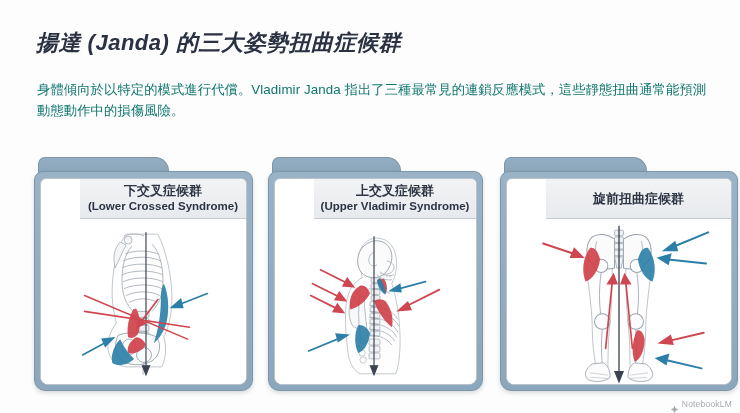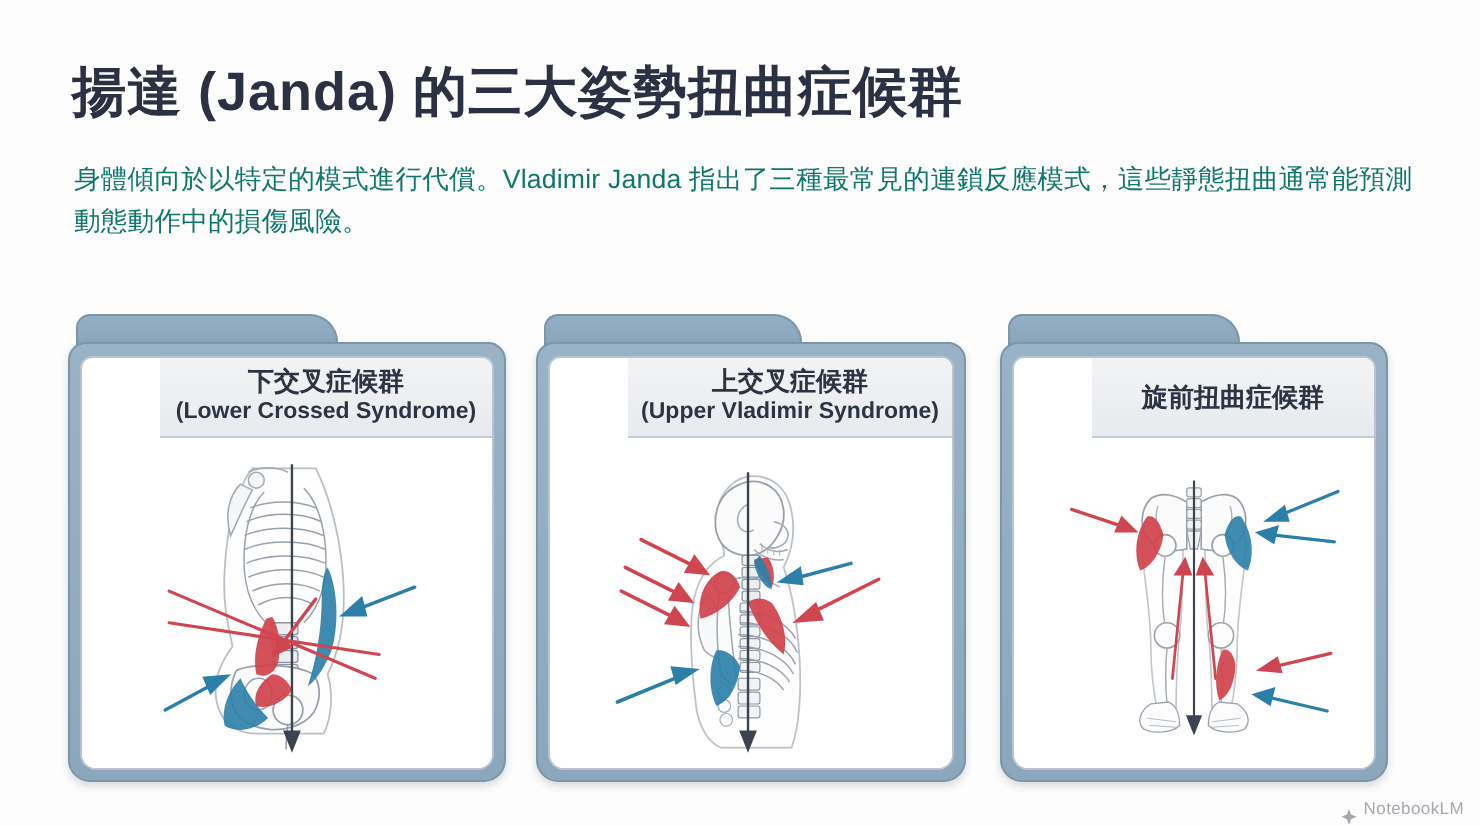--- a/index.html
+++ b/index.html
@@ -19,25 +19,26 @@
     position: absolute;
     inset: 0;
     background: #fdfdfd;
   }
 
   
   .title {
     position: absolute;
     left: 36px;
     top: 28px;
-    font-size: 27px;
+    font-size: 22px;
     font-weight: bold;
     color: #2a3142;
     letter-spacing: 0.5px;
     white-space: nowrap;
+    font-style: italic;
   }
   .subtitle {
     position: absolute;
     left: 37px;
     top: 79px;
     width: 678px;
     font-size: 13.3px;
     line-height: 21px;
     color: #0f766e;
     letter-spacing: 0.1px;
@@ -356,21 +357,21 @@
                 <polygon points="117,63 126,57 127,64"></polygon>
                 <line x1="34" y1="124" x2="68" y2="110"></line>
                 <polygon points="73,108 64,114 62,107"></polygon>
               </g>
             </svg>
           </div>
         </div>
       </div>
     </div>
 
-    <div class="card" style="left:500px; width:194px;">
+    <div class="card" style="left:500px; width:238px;">
       <div class="card-tab"></div>
       <div class="card-shell">
         <div class="card-inner">
           <div class="card-head">
             <div class="zh">旋前扭曲症候群</div>
           </div>
           <div class="card-body">
             <svg viewBox="0 0 200 148" preserveAspectRatio="xMidYMid meet">
               <g fill="none" stroke="#9aa3ad" stroke-width="0.8">
 

